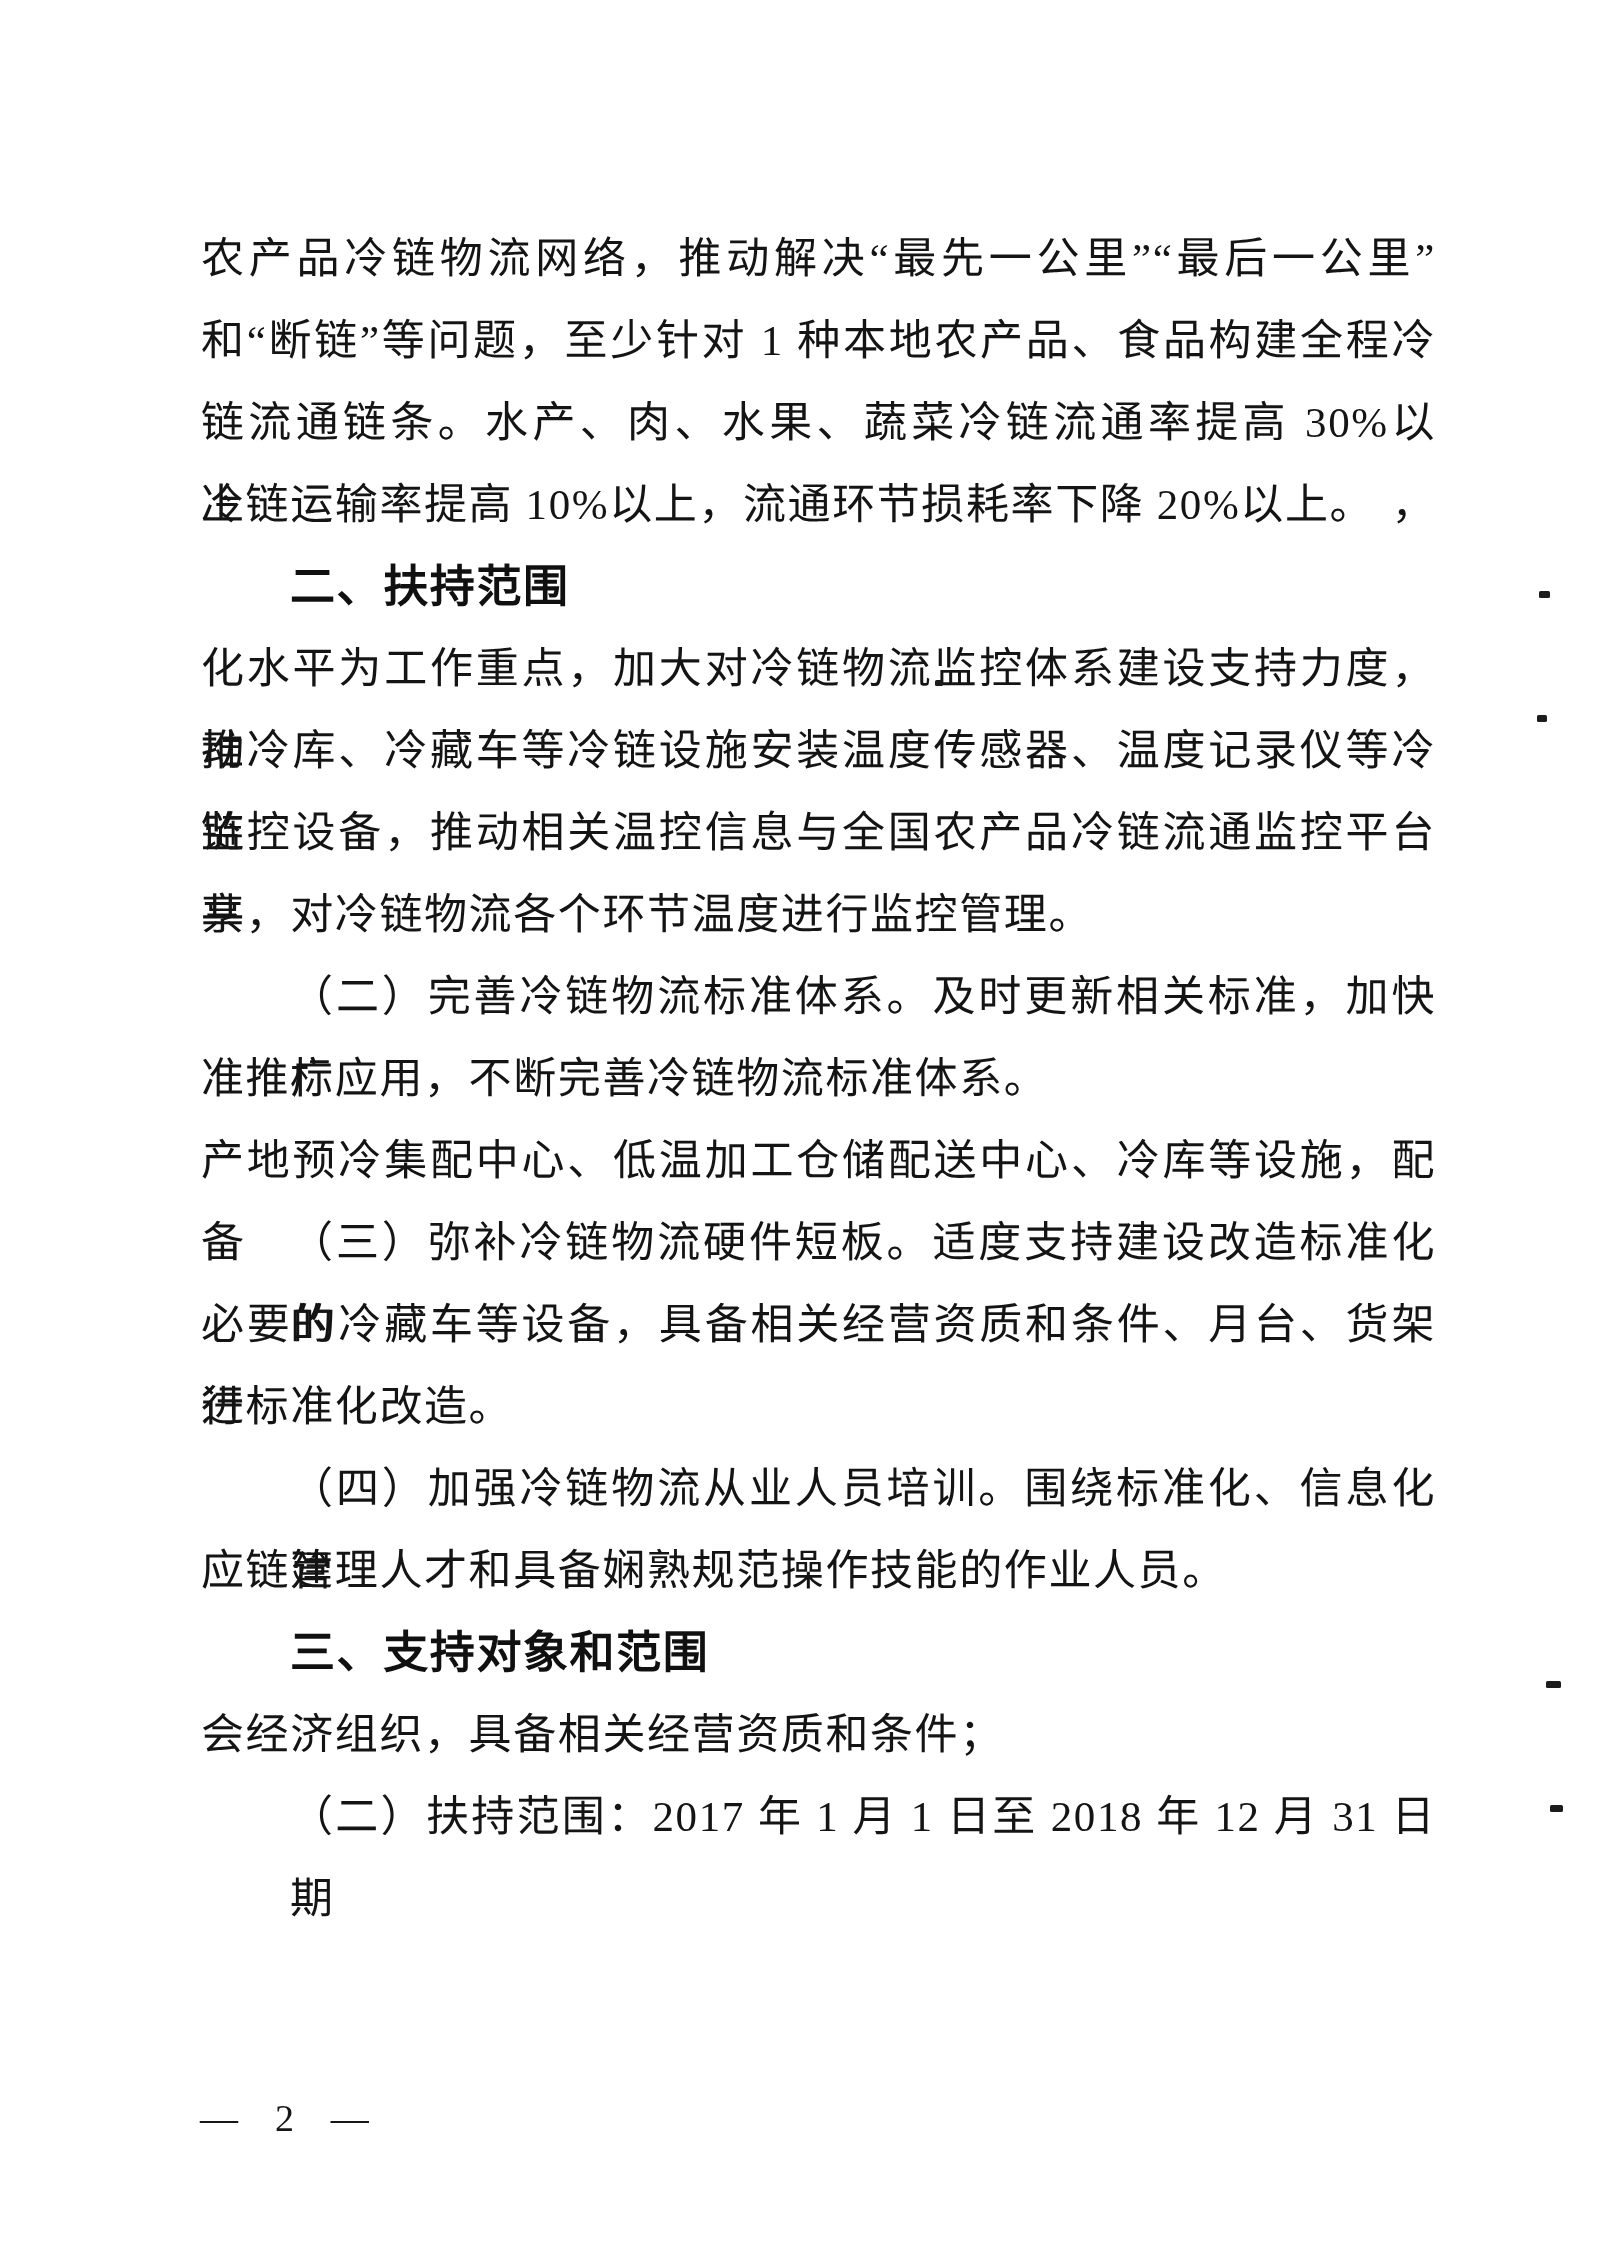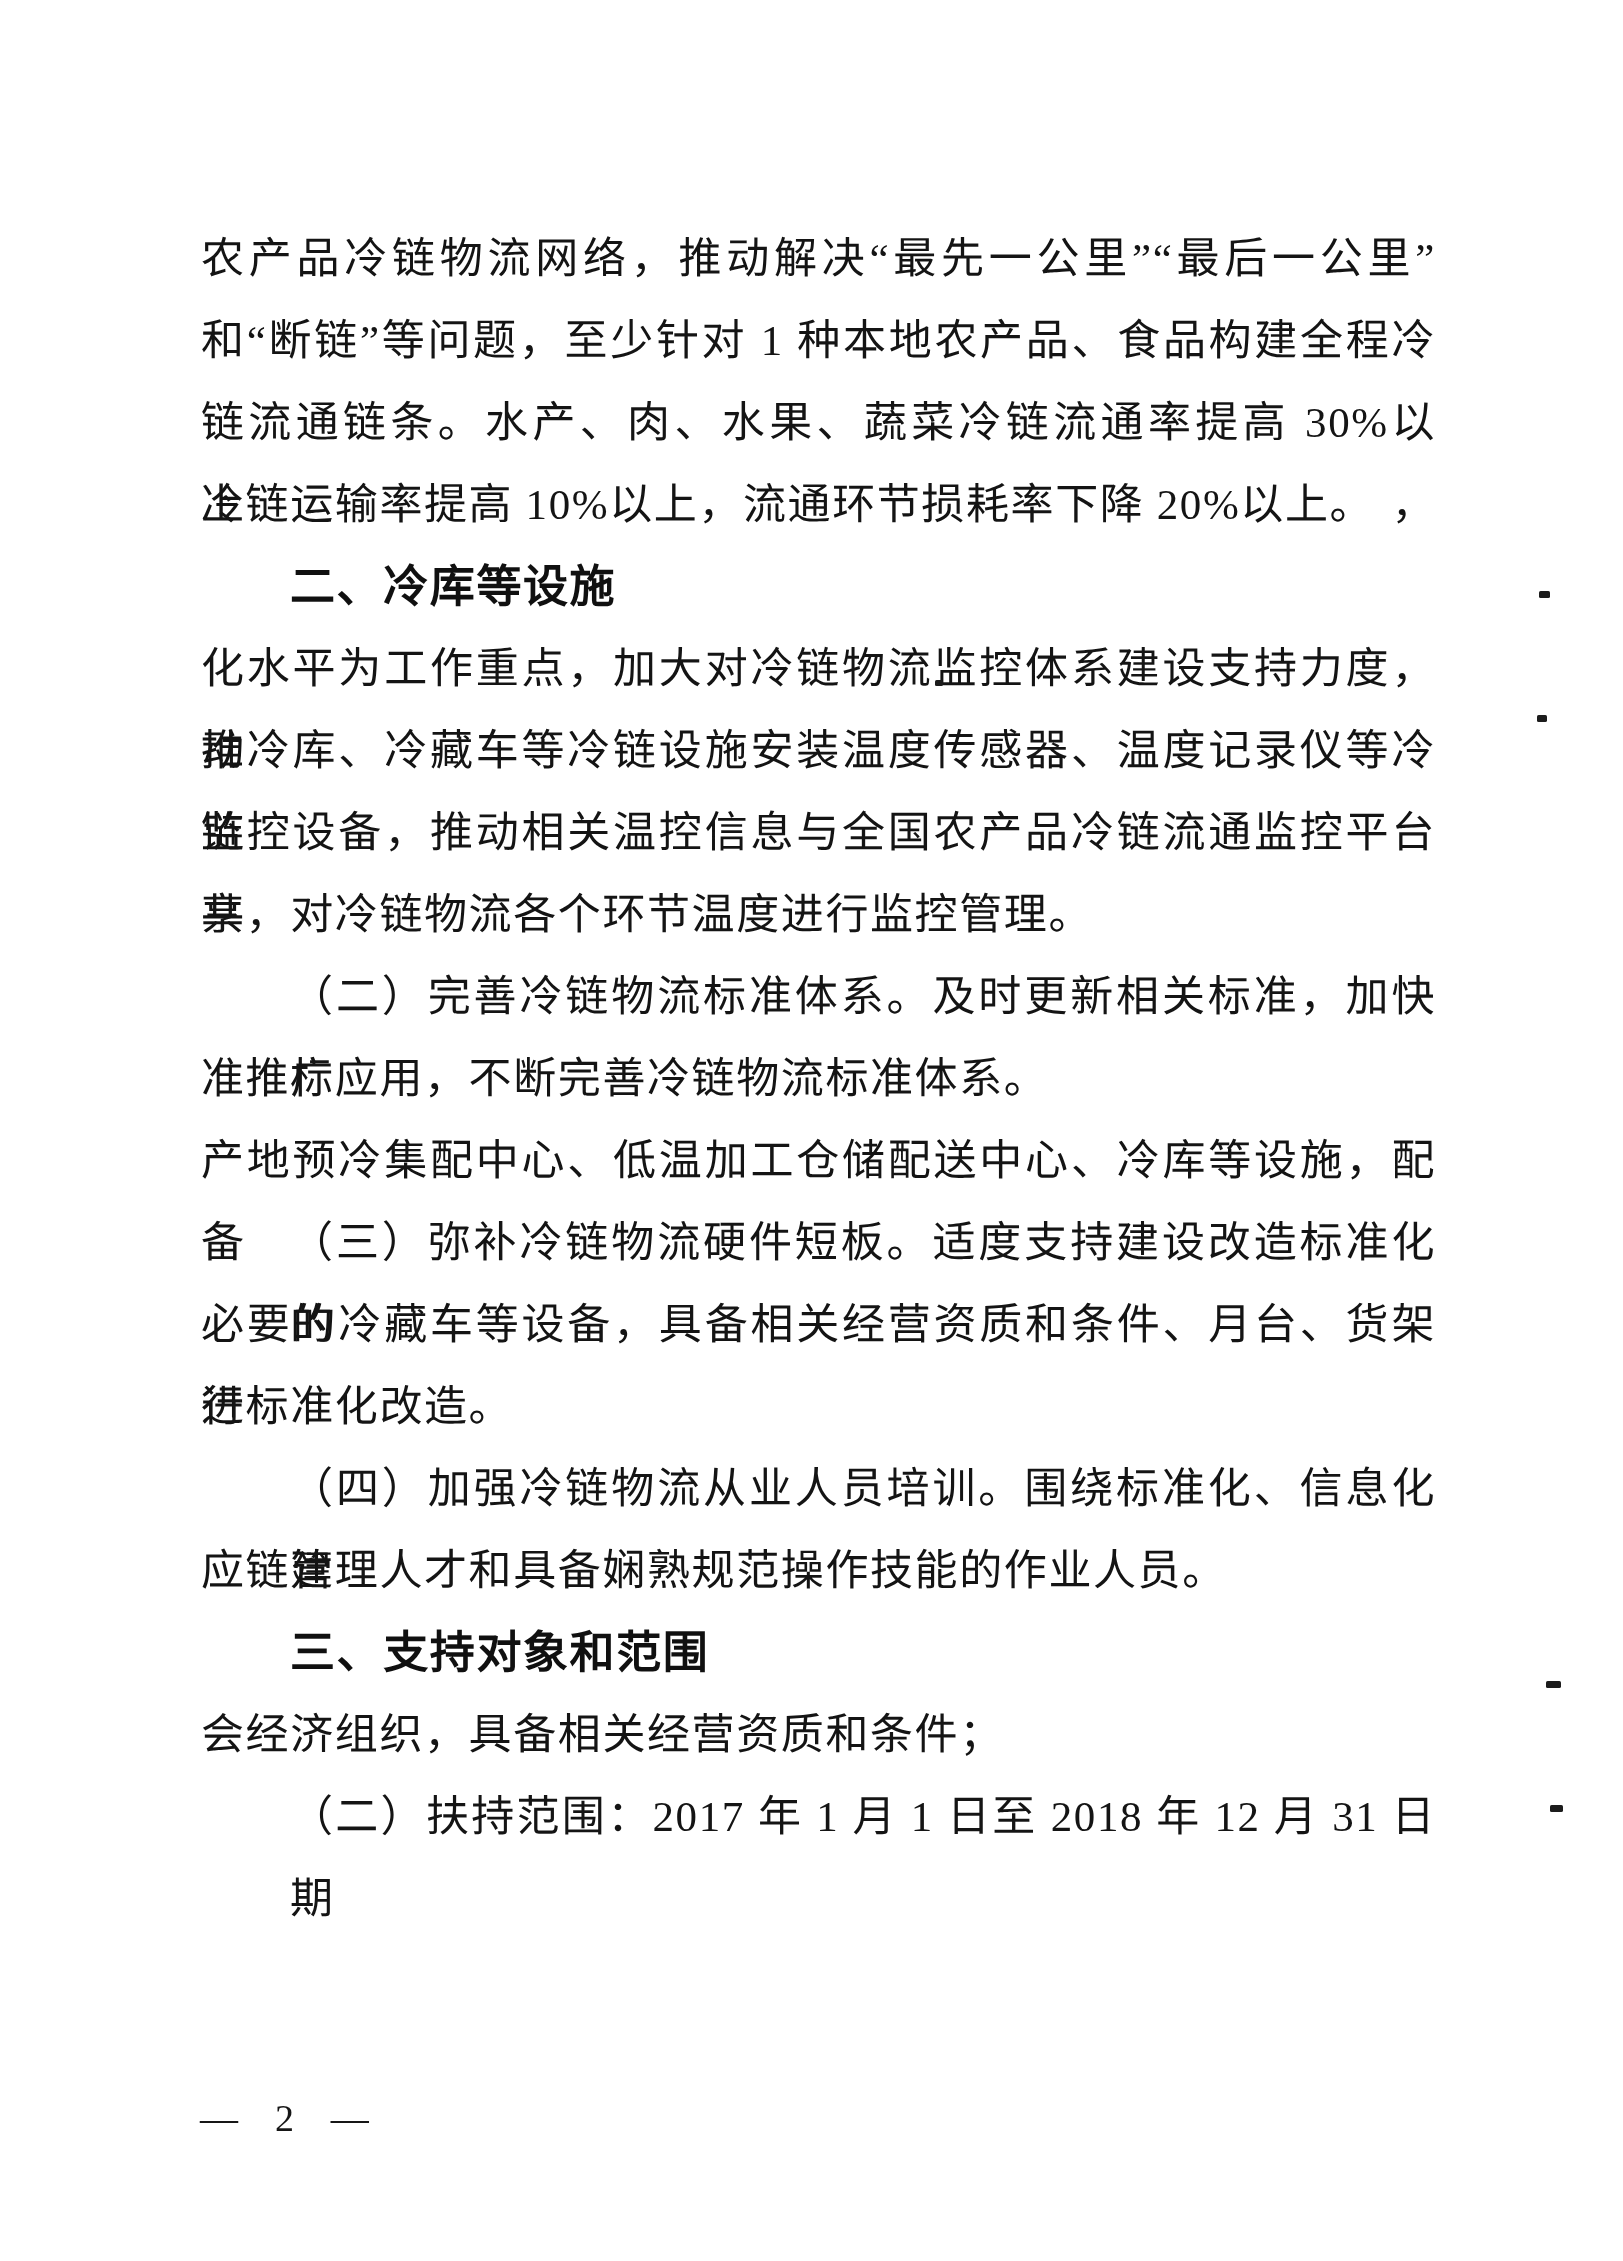--- a/index.html
+++ b/index.html
@@ -61,21 +61,21 @@
 </style>
 </head>
 <body>
 
 <div class="page">
   <div class="textblock" id="textblock">
       <div class="line full">农产品冷链物流网络，推动解决“最先一公里”“最后一公里”</div>
       <div class="line full">和“断链”等问题，至少针对 1 种本地农产品、食品构建全程冷</div>
       <div class="line full">链流通链条。水产、肉、水果、蔬菜冷链流通率提高 30%以上，</div>
       <div class="line lastline">冷链运输率提高 10%以上，流通环节损耗率下降 20%以上。</div>
-      <div class="line heading indent">二、冷库等设施</div>
+      <div class="line heading indent">二、扶持范围</div>
       <div class="line full">化水平为工作重点，加大对冷链物流监控体系建设支持力度，推</div>
       <div class="line full">动冷库、冷藏车等冷链设施安装温度传感器、温度记录仪等冷链</div>
       <div class="line full">监控设备，推动相关温控信息与全国农产品冷链流通监控平台共</div>
       <div class="line lastline">享，对冷链物流各个环节温度进行监控管理。</div>
       <div class="line full indent">（二）完善冷链物流标准体系。及时更新相关标准，加快标</div>
       <div class="line lastline">准推广应用，不断完善冷链物流标准体系。</div>
       <div class="line full">产地预冷集配中心、低温加工仓储配送中心、冷库等设施，配备</div>
       <div class="line full indent">（三）弥补冷链物流硬件短板。适度支持建设改造标准化的</div>
       <div class="line full">必要的冷藏车等设备，具备相关经营资质和条件、月台、货架进</div>
       <div class="line lastline">行标准化改造。</div>

